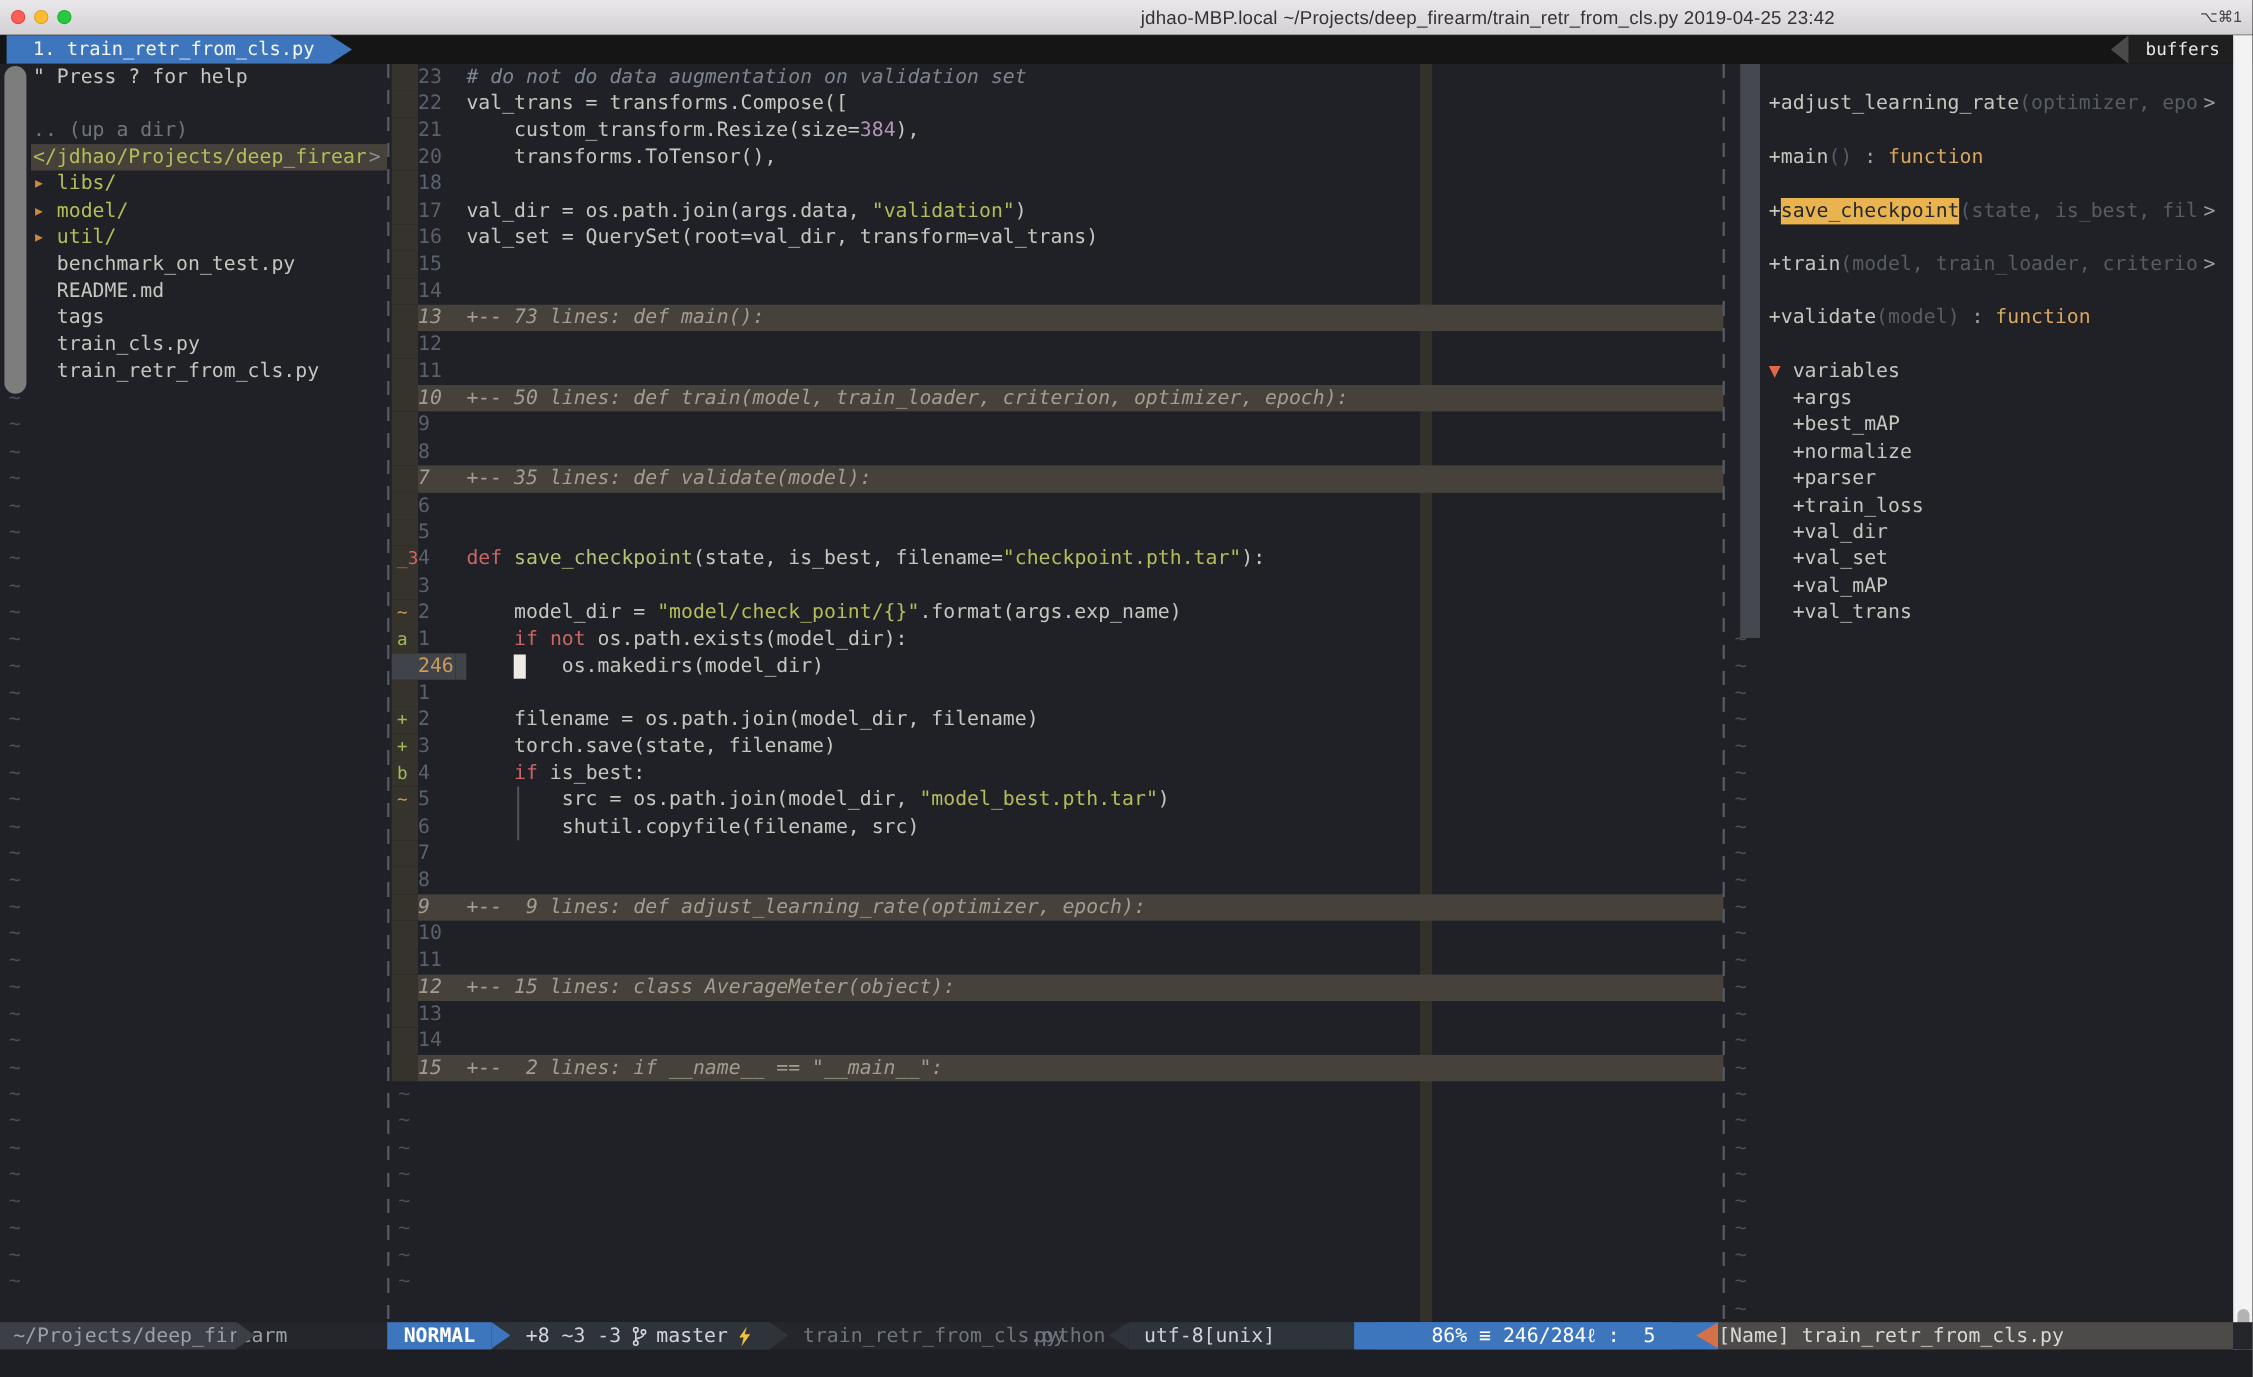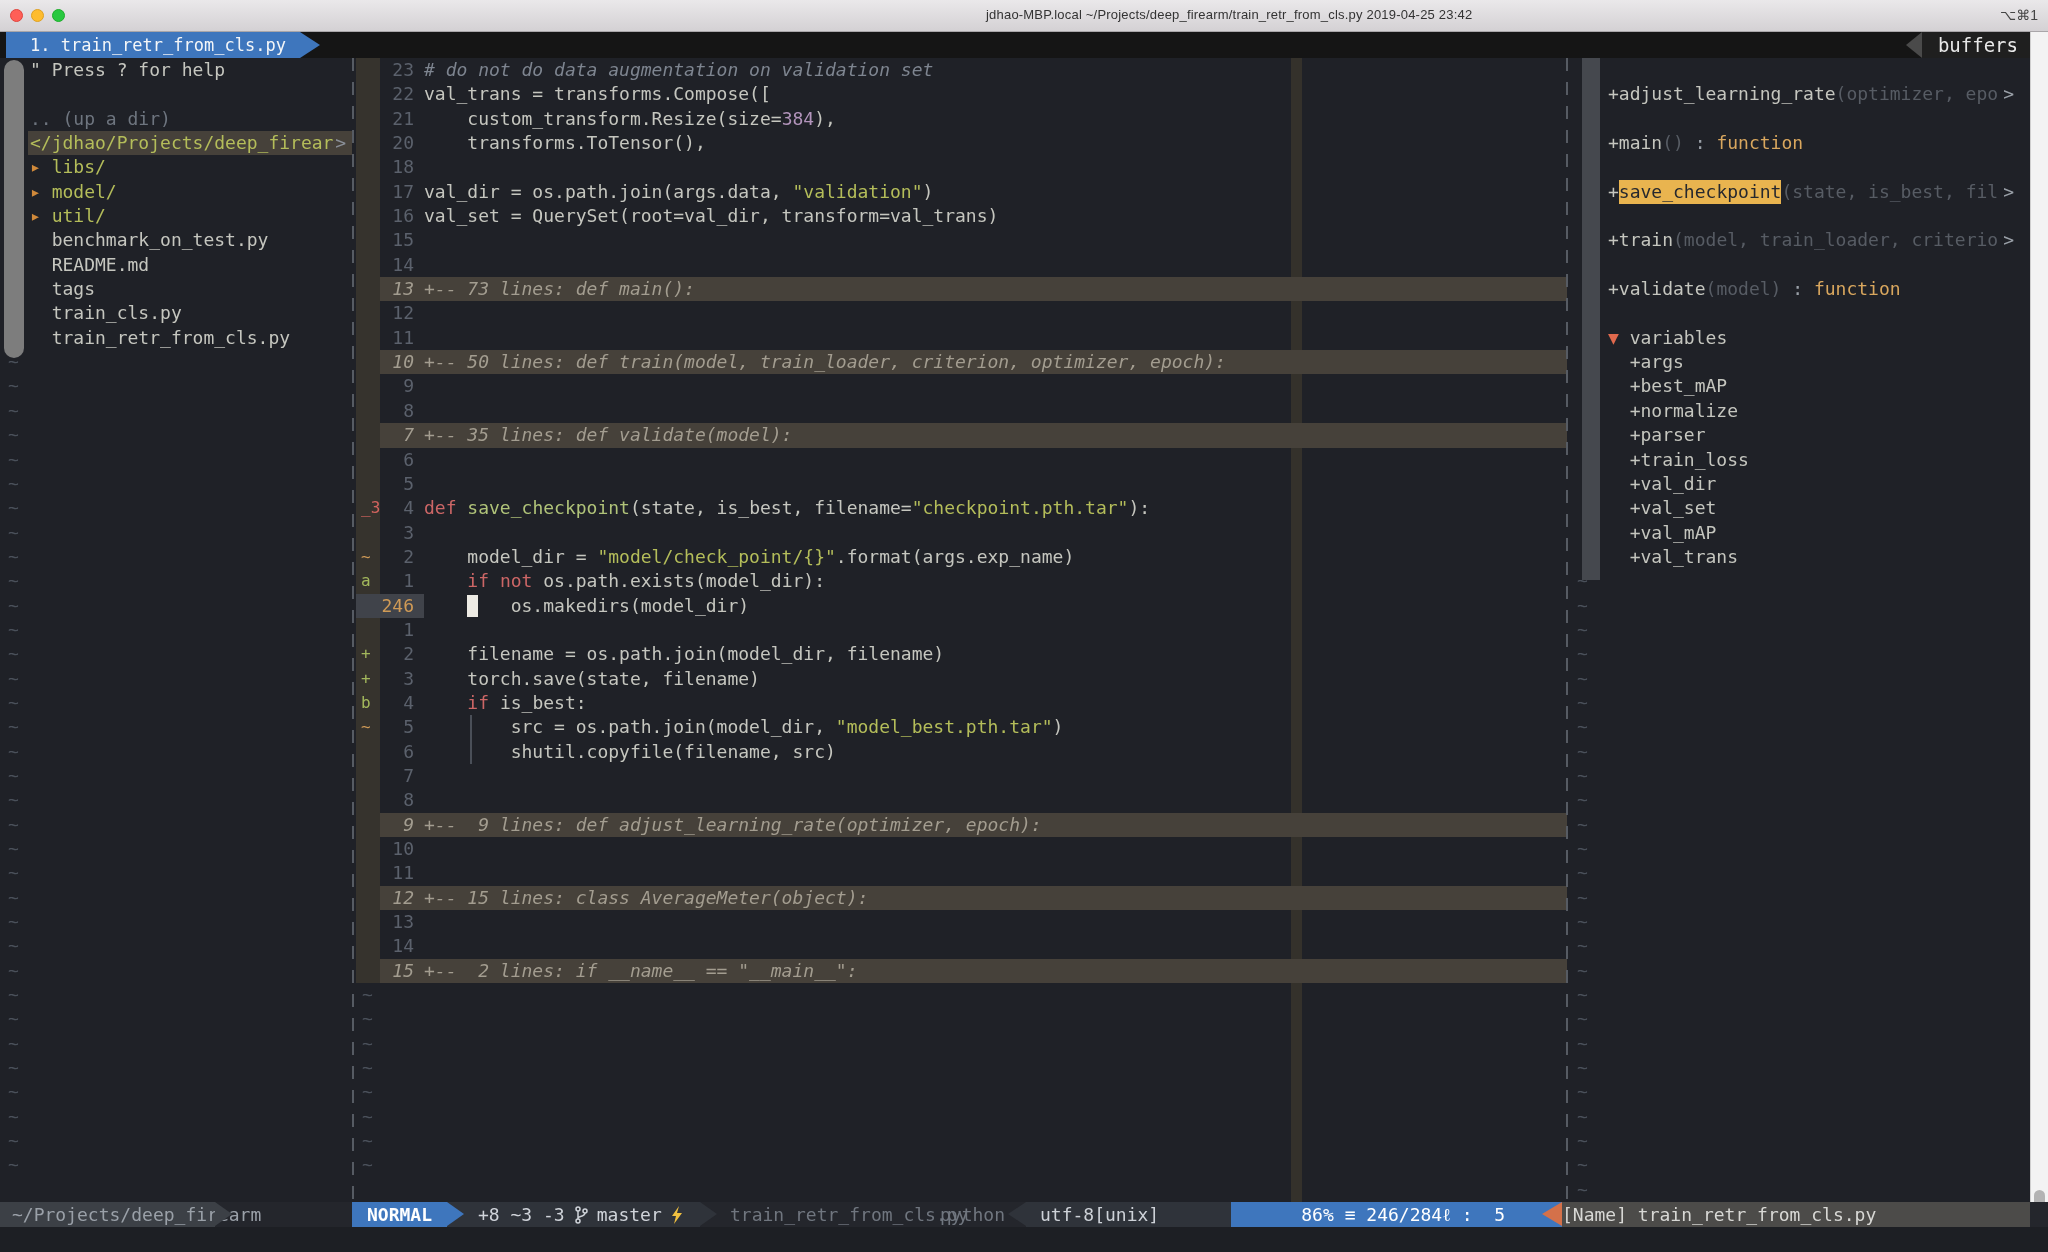--- a/index.html
+++ b/index.html
@@ -13,31 +13,31 @@
 
   
   .titlebar{position:absolute;left:0;top:0;width:2048px;height:32px;
     background:linear-gradient(#eae8ea,#d4d1d4);border-bottom:1px solid #a9a6a9;
     font-family:"Liberation Sans",sans-serif}
   .traffic{position:absolute;left:10px;top:9px;display:flex;gap:8px}
   .traffic span{width:13px;height:13px;border-radius:50%;display:inline-block}
   .tl-red{background:#ff5f57;border:1px solid #e0443e}
   .tl-yellow{background:#febc2e;border:1px solid #dea123}
   .tl-green{background:#28c840;border:1px solid #1dad2b}
-  .wintitle{position:absolute;left:986px;top:7px;font-size:13px;color:#333;letter-spacing:.2px}
+  .wintitle{position:absolute;left:1037px;top:7px;font-size:17px;color:#333;letter-spacing:.2px}
   .winshortcut{position:absolute;right:10px;top:7px;font-size:14px;color:#444}
 
   
   .tabline{position:absolute;left:0;top:32px;width:2048px;height:26px;background:#151515}
   .tab-active{position:absolute;left:6px;top:0;height:26px;background:var(--blue);
     color:#f4f6f8;font-size:17px;line-height:26px;padding:0 14px 0 24px}
   .tab-active-arrow{position:absolute;left:100%;top:0;width:0;height:0;
     border-top:13px solid transparent;border-bottom:13px solid transparent;border-left:20px solid var(--blue)}
   .tab-right{position:absolute;right:14px;top:0;height:26px;background:#1f1f1f;
-    color:#e8e8e8;font-size:19px;line-height:26px;padding:0 16px}
+    color:#e8e8e8;font-size:16px;line-height:26px;padding:0 16px}
   .tab-right-arrow{position:absolute;right:100%;top:0;width:0;height:0;
     border-top:13px solid transparent;border-bottom:13px solid transparent;border-right:16px solid #4a4a4a}
 
   
   .main{position:absolute;left:0;top:58px;width:2048px;height:1144px;background:#1f2127;overflow:hidden}
   .win{position:absolute;top:0;height:1144px;overflow:hidden;font-size:18px}
   .win-nerdtree{left:0;width:352px}
   .win-code{left:352px;width:1215px}
   .win-tagbar{left:1567px;width:463px}
   .vsep{position:absolute;top:0;height:1144px;width:2px;
@@ -63,21 +63,21 @@
   .nt-root{background:linear-gradient(to right,transparent 28px,var(--foldbg) 28px)}
   .nt-rootpath{color:var(--str)}
   .nt-trunc{position:absolute;right:6px;color:#8a8f98}
   .nt-thumb{position:absolute;left:4px;top:2px;width:20px;height:298px;background:#878787;border-radius:10px;opacity:.9}
 
   
   .win-code .row{padding-left:4px}
   .sign{flex:none;width:24px;background:#36332d;padding-left:5px;font-size:16px}
   .s-red{color:var(--sred)} .s-green{color:var(--sgreen)} .s-orange{color:var(--orange)}
   .rowbody{flex:1;display:flex;position:relative}
-  .lnum{flex:none;width:34px;text-align:right;color:#5b616c}
+  .lnum{flex:none;width:34px;color:#5b616c}
   .lgap{flex:none;width:10px}
   .ltext{flex:1;position:relative}
   .row.fold .rowbody{background:var(--foldbg)}
   .row.fold .ltext,.row.fold .lnum{color:#a39d90;font-style:italic}
   .row.curline .sign,.row.curline .lnum,.row.curline .lgap{background:#40434a}
   .row.curline .lnum{color:var(--orange)}
   .cursor{position:absolute;top:1px;bottom:1px;width:11px;background:#edebe4;left:calc(4ch + 0px)}
   .iguide{position:absolute;left:calc(4ch + 3px);top:0;bottom:0;width:2px;background:#4a4f58}
   .colorcolumn{position:absolute;left:939px;top:0;width:11px;height:1144px;background:#34312b}
   .win-code .row.filler{padding-left:10px}

